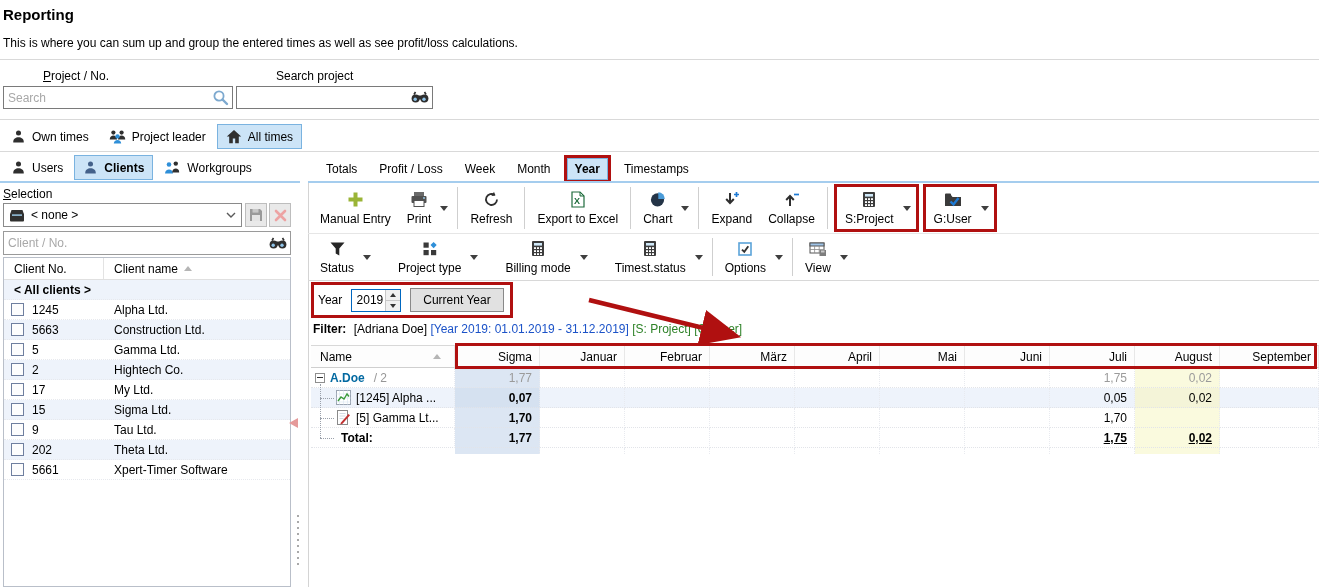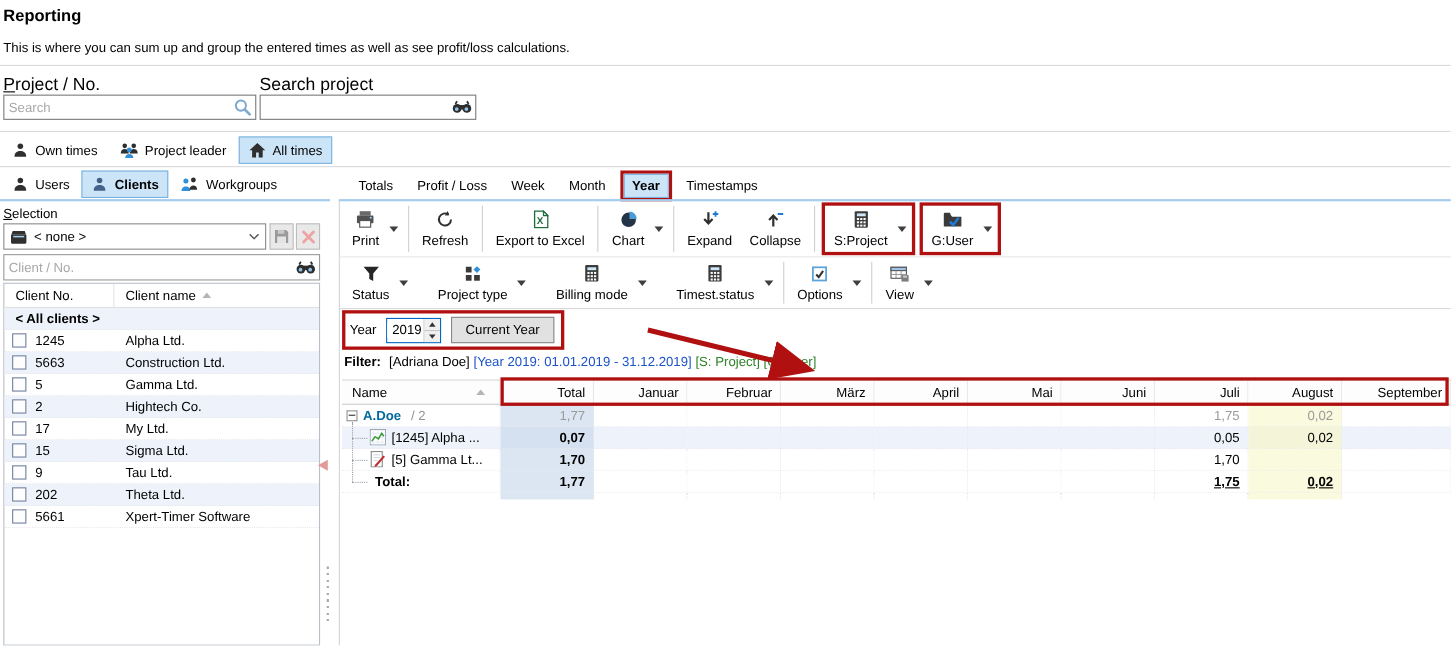--- a/index.html
+++ b/index.html
@@ -8,21 +8,21 @@
   .app { position:relative; width:1319px; height:587px; background:#fff; overflow:hidden; }
 
   .abs { position:absolute; }
   .hline { position:absolute; height:1px; background:#d9d9d9; }
   .blue-underline { position:absolute; height:2px; background:#a5cdee; }
   .vline { position:absolute; width:1px; background:#d4d4d4; }
 
   .page-title { position:absolute; left:3px; top:6px; font-size:15px; font-weight:bold; }
   .page-subtitle { position:absolute; left:3px; top:36px; font-size:12px; }
 
-  .field-label { position:absolute; top:69px; font-size:16px; }
+  .field-label { position:absolute; top:69px; font-size:12px;margin-left:40px; }
   .ulfirst::first-letter { text-decoration:underline; }
   .search-box { position:absolute; top:86px; height:23px; border:1px solid #7a7a7a; background:#fff; display:flex; align-items:center; }
   .search-box input { flex:1; border:none; outline:none; font:inherit; padding:0 4px; color:#222; background:transparent; min-width:0; }
   .search-box input::placeholder { color:#a8a8a8; }
   .search-box .icn { flex:0 0 auto; margin-right:3px; display:flex; }
 
   .tabstrip { position:absolute; display:flex; align-items:stretch; gap:2px; }
   .tab { display:flex; align-items:center; gap:6px; padding:4px 8px; border:1px solid transparent; white-space:nowrap; cursor:default; }
   .tab.selected { background:#cce4f7; border-color:#7ab3e0; }
   .tab.bold { font-weight:bold; }
@@ -363,20 +363,30 @@
     <div class="tab">
         <span>Timestamps</span>
       </div>
   </div>
   <div class="blue-underline" style="left:308px;top:181px;width:1011px;"></div>
 
   <div class="toolbar" style="left:312px;top:184px;height:48px;">
     <div class="tbtn-wrap">
       <div class="tbtn">
         <span class="icn">
+            <svg width="17" height="17" viewBox="0 0 17 17">
+              <path d="M6.5 1.5h4v5h5v4h-5v5h-4v-5h-5v-4h5z" fill="#9ab436"></path>
+            </svg>
+          </span>
+        <span>Manual Entry</span>
+      </div>
+    </div>
+    <div class="tbtn-wrap">
+      <div class="tbtn">
+        <span class="icn">
             <svg width="18" height="17" viewBox="0 0 18 17">
               <rect x="4" y="1" width="10" height="4" fill="#6a6a6a"></rect>
               <rect x="1.5" y="5" width="15" height="7" rx="1" fill="#515151"></rect>
               <rect x="4" y="9.5" width="10" height="6" fill="#fff" stroke="#515151"></rect>
               <circle cx="14" cy="7" r=".9" fill="#9fd0ee"></circle>
             </svg>
           </span>
         <span>Print</span>
       </div>
       <span class="dd-arrow"></span>
@@ -610,21 +620,21 @@
     <span class="f-period">[Year 2019: 01.01.2019 - 31.12.2019]</span>
     <span class="f-group">[S: Project] [G: User]</span>
   </div>
 
   <div class="report">
     <div class="rgrid">
       <div class="rh name">
           <span>Name</span>
           <span class="sort-asc"></span>
         </div>
-      <div class="rh">Total</div>
+      <div class="rh">Sigma</div>
       <div class="rh">Januar</div>
       <div class="rh">Februar</div>
       <div class="rh">März</div>
       <div class="rh">April</div>
       <div class="rh">Mai</div>
       <div class="rh">Juni</div>
       <div class="rh">Juli</div>
       <div class="rh">August</div>
       <div class="rh">September</div>
     </div>

